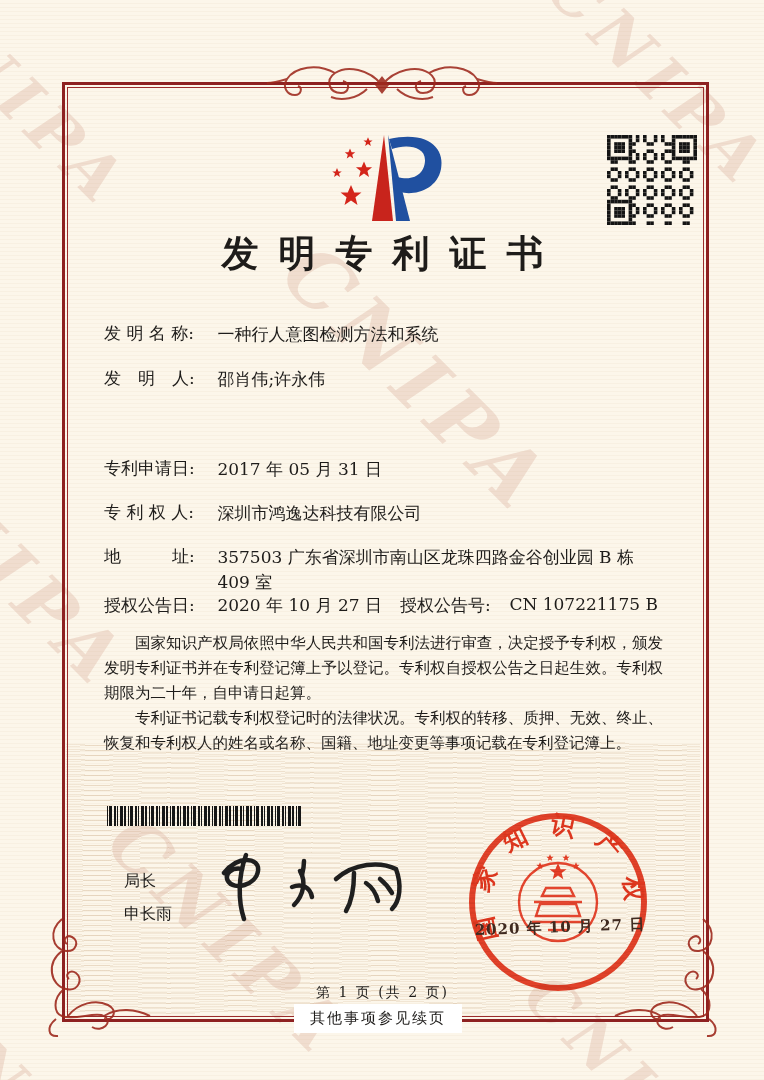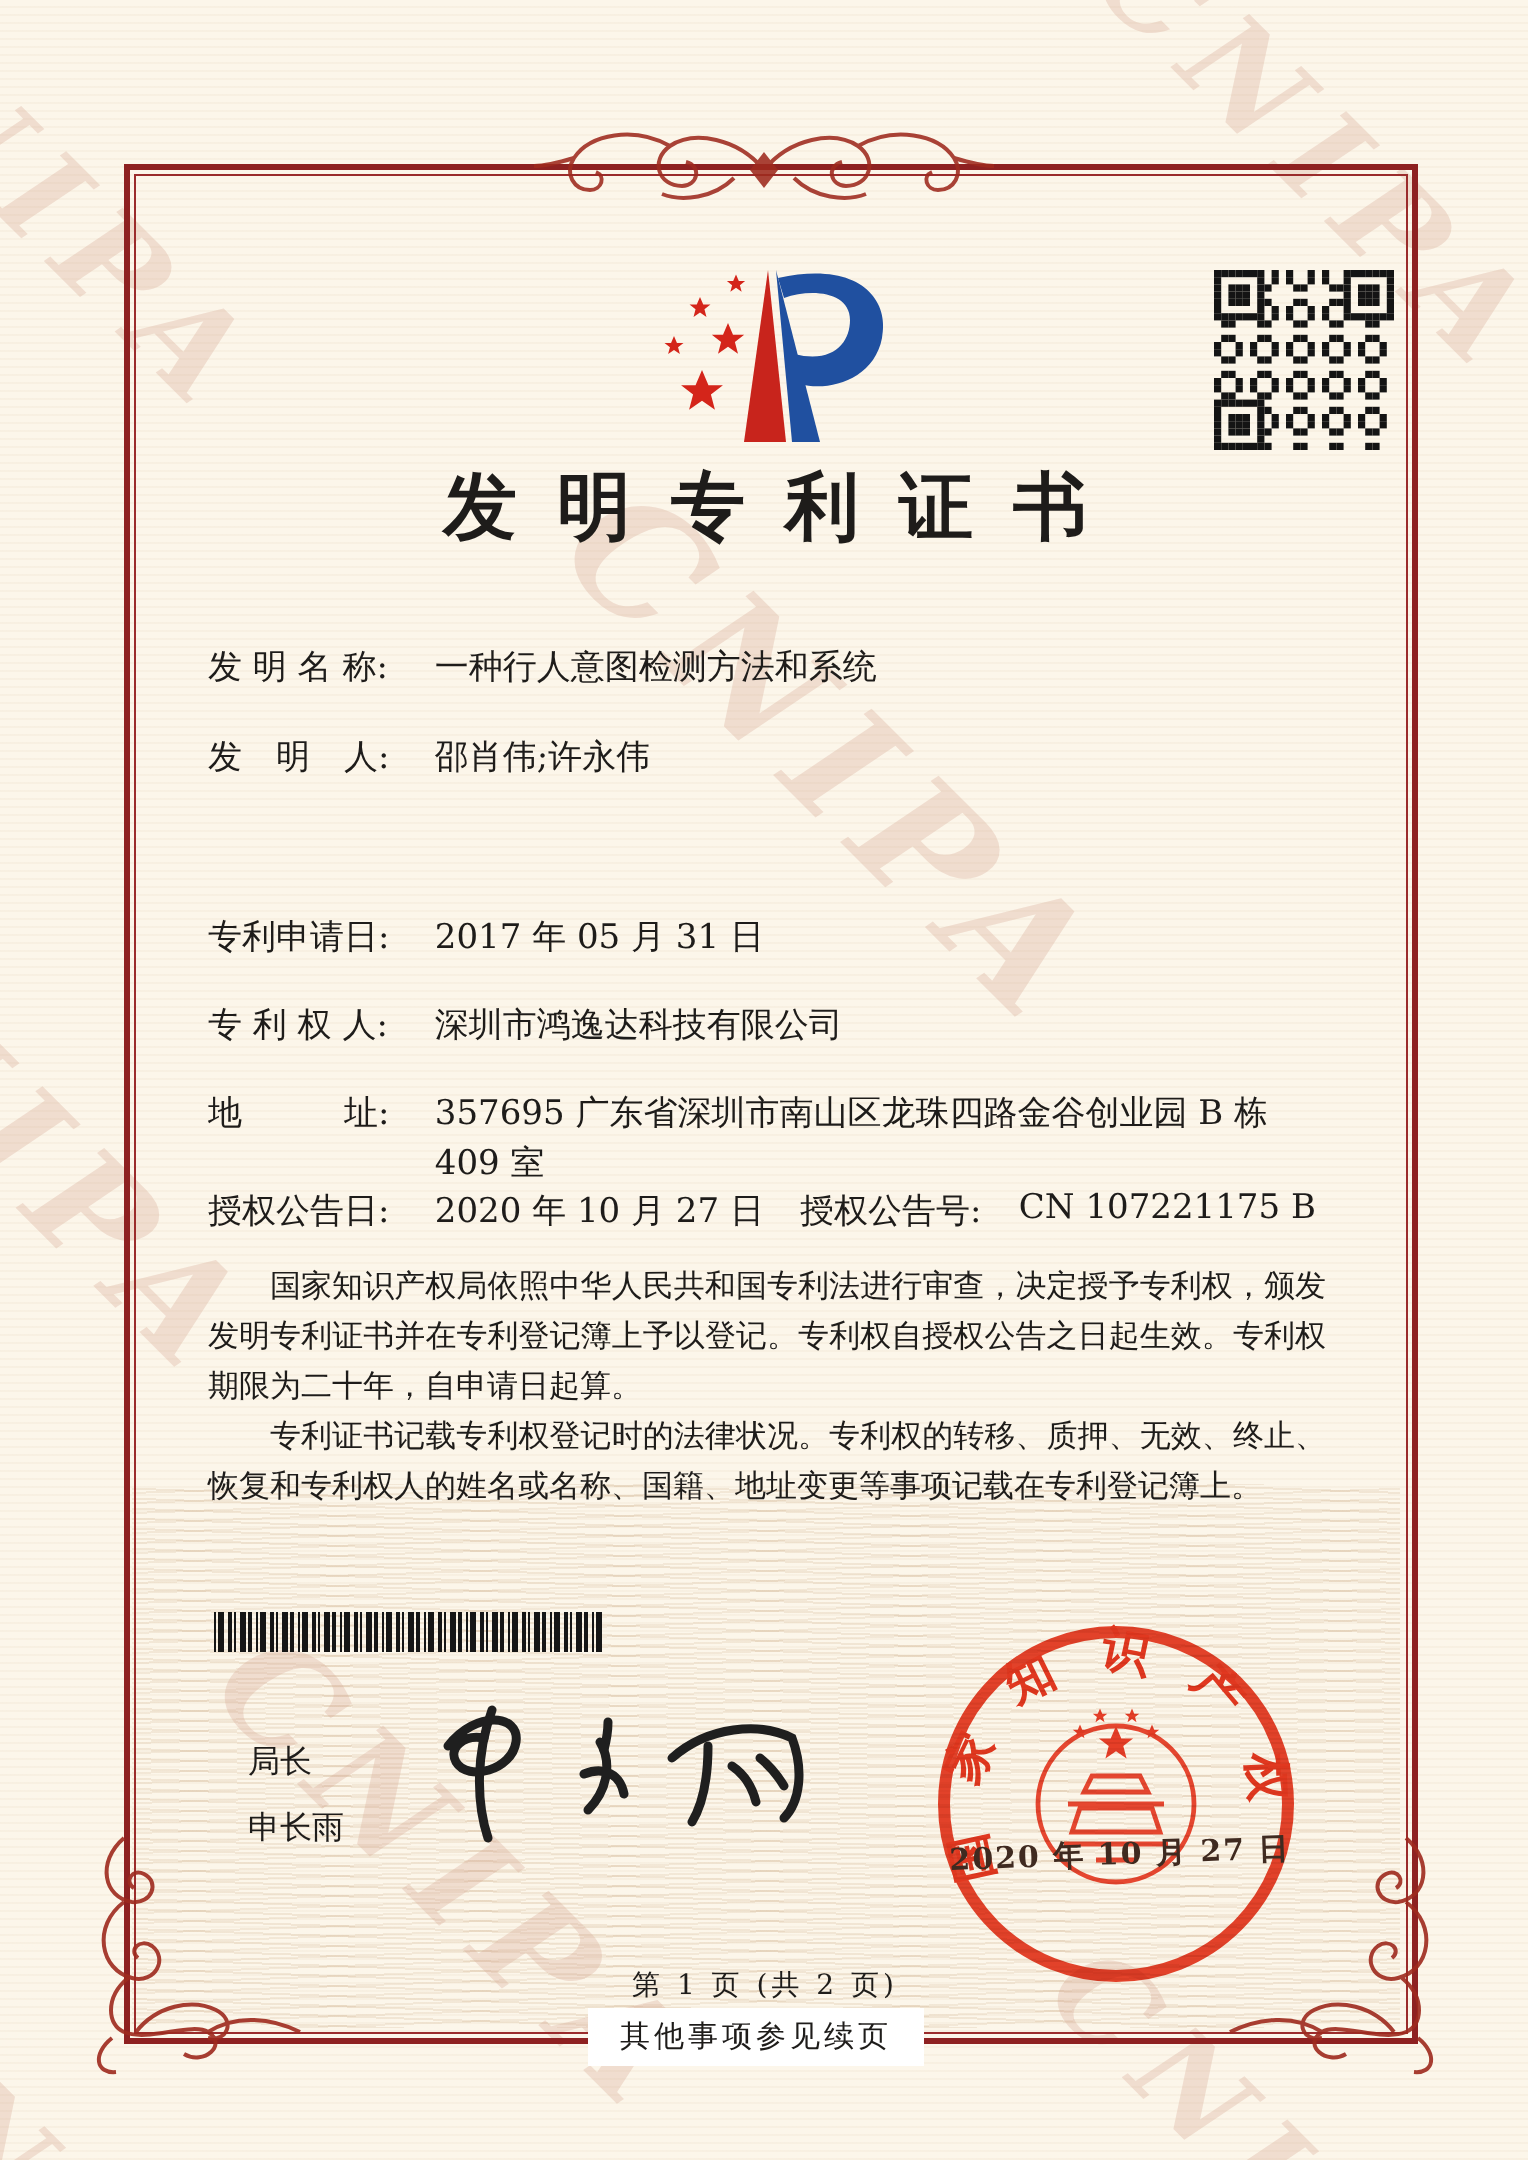--- a/index.html
+++ b/index.html
@@ -387,21 +387,21 @@
   <div class="content row" style="position:absolute;top:457px;">
     <span class="lbl">专利申请日:</span>
     <span class="val">2017 年 05 月 31 日</span>
   </div>
   <div class="content row" style="position:absolute;top:501px;">
     <span class="lbl">专 利 权 人:</span>
     <span class="val">深圳市鸿逸达科技有限公司</span>
   </div>
   <div class="content row" style="position:absolute;top:545px;">
     <span class="lbl">地　　　址:</span>
-    <span class="val">357695 广东省深圳市南山区龙珠四路金谷创业园 B 栋 409 室</span>
+    <span class="val">357503 广东省深圳市南山区龙珠四路金谷创业园 B 栋 409 室</span>
   </div>
 
   <div class="content row" style="position:absolute;top:594px;">
     <span class="lbl">授权公告日:</span>
     <span>2020 年 10 月 27 日</span>
     <span class="grant2">
       <span class="lbl" style="width:104px;">授权公告号:</span>
       <span>CN 107221175 B</span>
     </span>
   </div>

